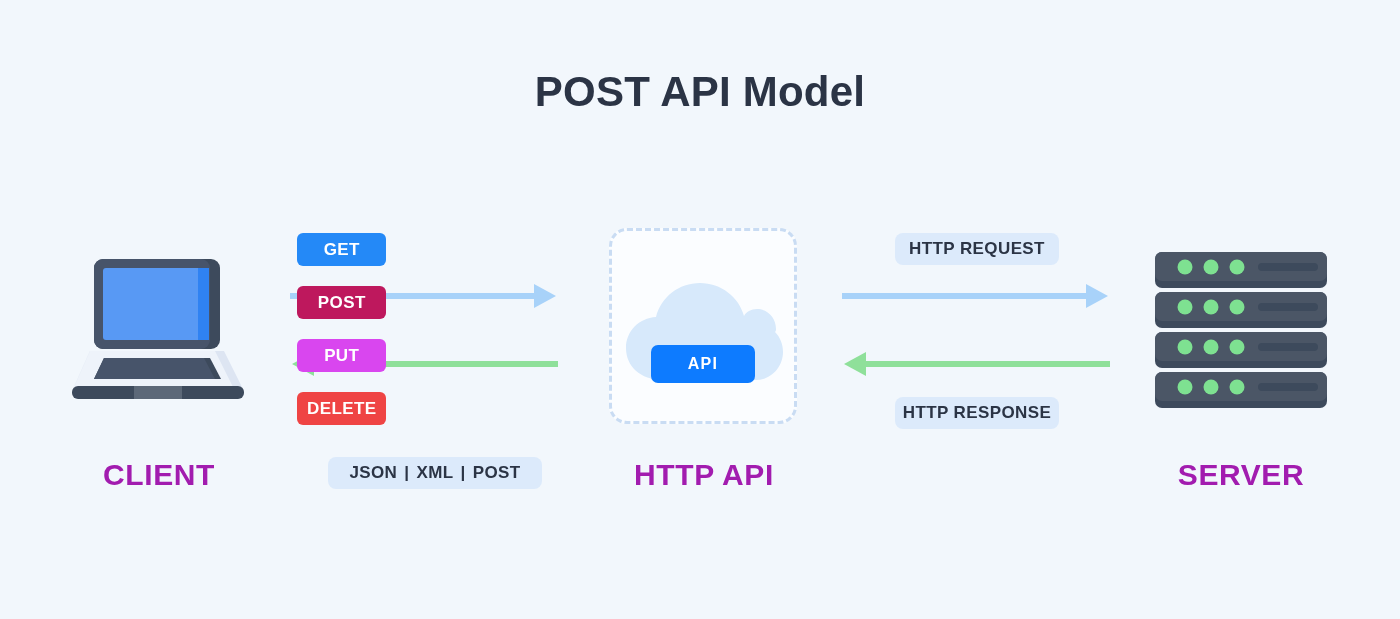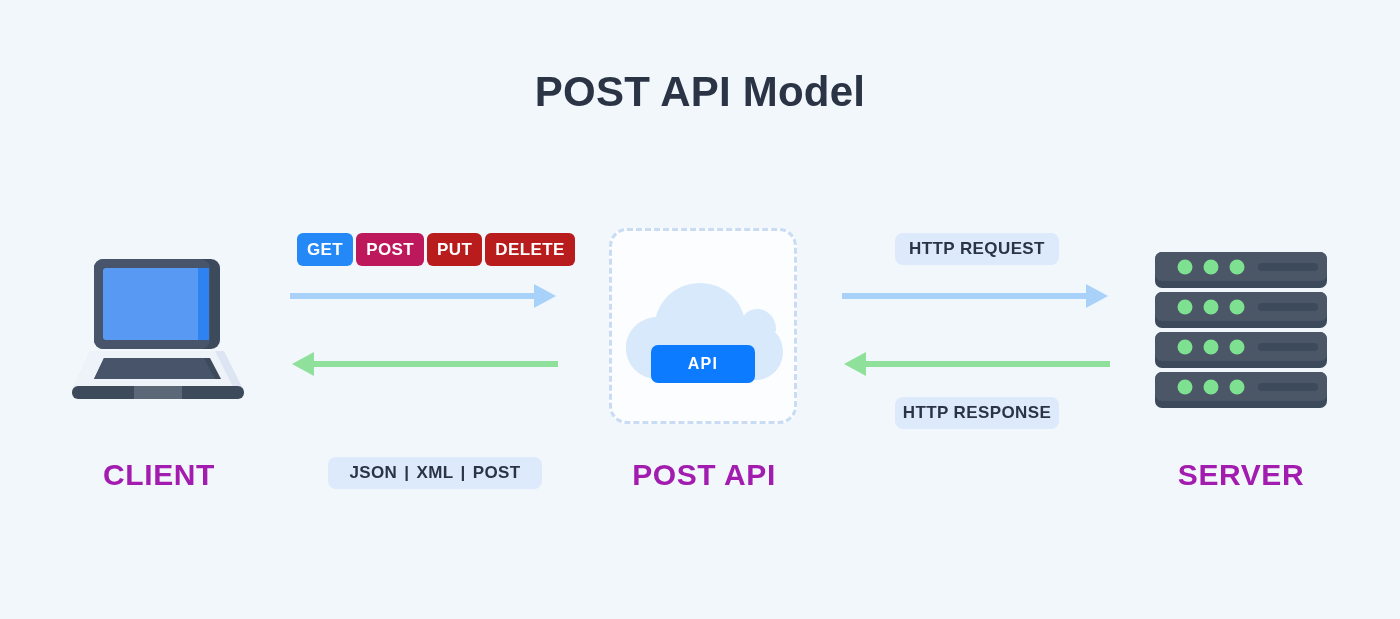--- a/index.html
+++ b/index.html
@@ -106,21 +106,22 @@
   .arrow {
     position: absolute;
   }
 
   
   .method-row {
     position: absolute;
     left: 297px;
     top: 233px;
     display: flex;
-    gap: 3px;
+    gap: 20px;
+    flex-direction: column;
   }
   .method-badge {
     height: 33px;
     padding: 0 10px;
     border-radius: 6px;
     color: #ffffff;
     font-size: 17px;
     font-weight: bold;
     letter-spacing: 0.4px;
     display: flex;
@@ -186,22 +187,22 @@
   <div class="arrow" style="left:290px; top:351px;">
     <svg width="268" height="26" viewBox="0 0 268 26" xmlns="http://www.w3.org/2000/svg">
       <rect x="22" y="10" width="246" height="6" fill="#8fe09a"></rect>
       <path d="M24 1 L2 13 L24 25 Z" fill="#8fe09a"></path>
     </svg>
   </div>
 
   <div class="method-row">
     <div class="method-badge" style="background:#2489f7">GET</div>
     <div class="method-badge" style="background:#be185d">POST</div>
-    <div class="method-badge" style="background:#b91c1c">PUT</div>
-    <div class="method-badge" style="background:#b91c1c">DELETE</div>
+    <div class="method-badge" style="background:#d946ef">PUT</div>
+    <div class="method-badge" style="background:#ef4444">DELETE</div>
   </div>
 
   <div class="pill pill-formats">
     <span>JSON</span>
     <span class="sep">|</span>
     <span>XML</span>
     <span class="sep">|</span>
     <span>POST</span>
   </div>
 
@@ -215,21 +216,21 @@
                C99 11 117 25 122 44
                C124 40 129 37 135 37
                C146 37 154 46 154 57
                C154 58 154 59 153 60
                C158 65 161 72 161 80
                C161 95 149 108 134 108
                Z" fill="#d7e9fb"></path>
     </svg>
   </div>
   <div class="api-badge">API</div>
-  <div class="caption caption-api">POST API</div>
+  <div class="caption caption-api">HTTP API</div>
 
   <div class="arrow" style="left:842px; top:283px;">
     <svg width="268" height="26" viewBox="0 0 268 26" xmlns="http://www.w3.org/2000/svg">
       <rect x="0" y="10" width="246" height="6" fill="#a8d2f9"></rect>
       <path d="M244 1 L266 13 L244 25 Z" fill="#a8d2f9"></path>
     </svg>
   </div>
   <div class="arrow" style="left:842px; top:351px;">
     <svg width="268" height="26" viewBox="0 0 268 26" xmlns="http://www.w3.org/2000/svg">
       <rect x="22" y="10" width="246" height="6" fill="#8fe09a"></rect>

